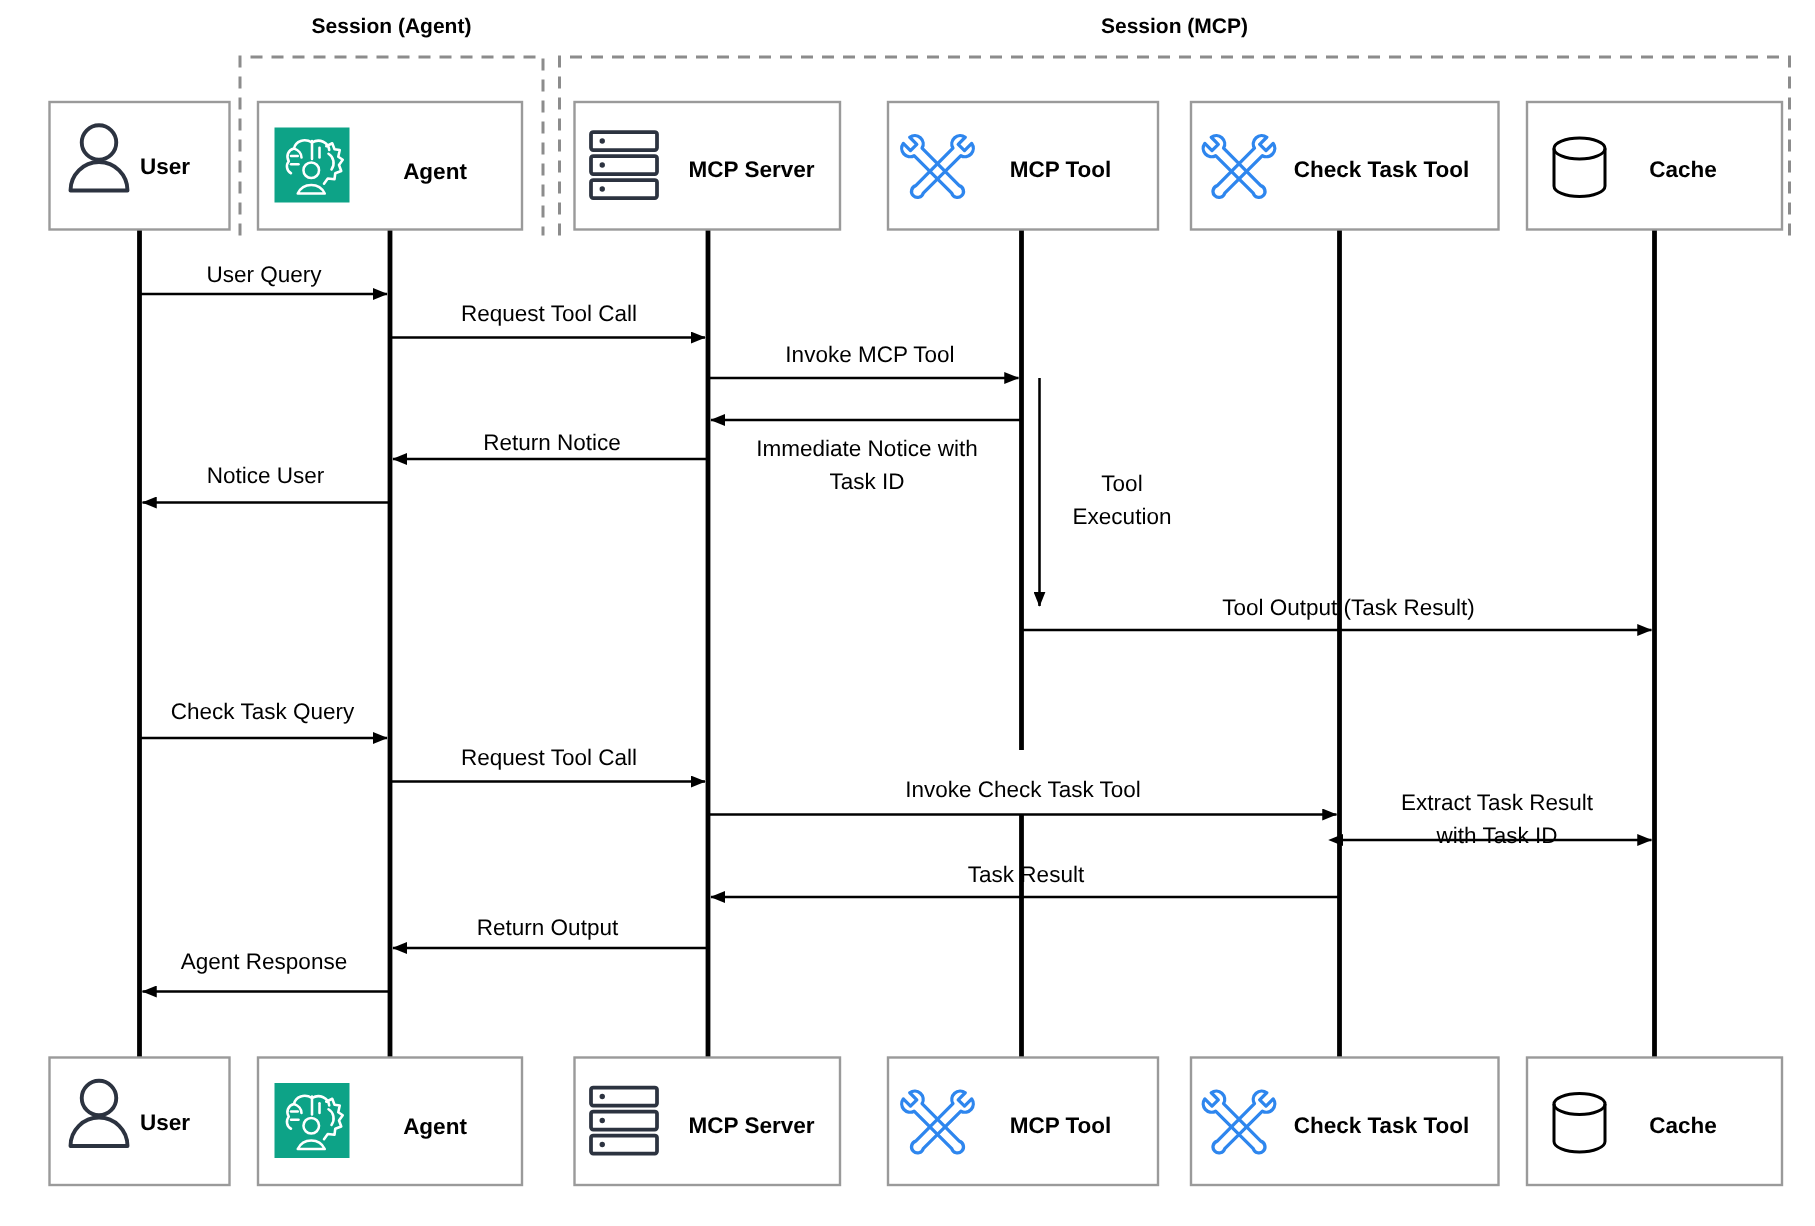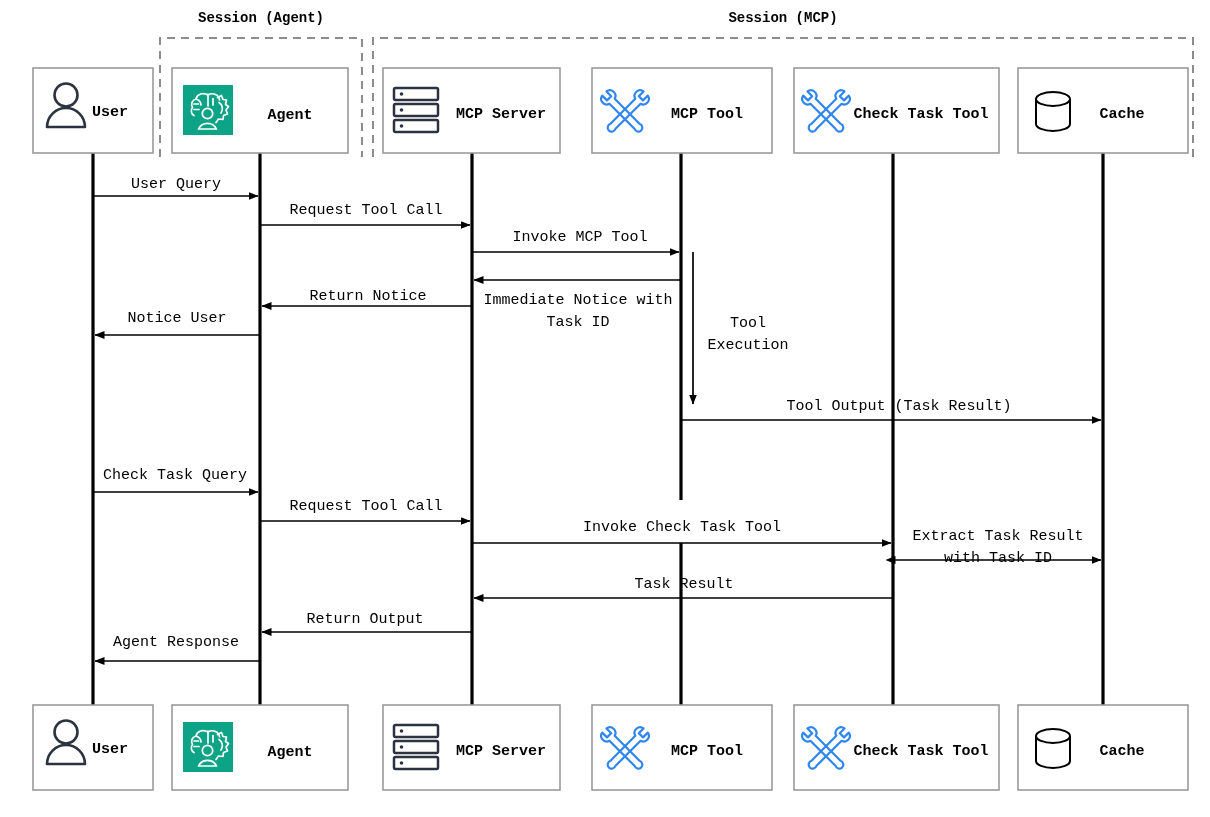--- a/index.html
+++ b/index.html
@@ -1,20 +1,20 @@
 <!DOCTYPE html>
 <html><head>
 <meta charset="utf-8">
 <title>MCP Sequence Diagram</title>
 <style>
   html,body{margin:0;padding:0;background:#ffffff;}
   body{width:1210px;height:817px;overflow:hidden;
        font-family:"Liberation Sans","DejaVu Sans",sans-serif;
        color:#000;}
-  #stage{position:relative;width:1210px;height:638px;font-family:Liberation Mono, monospace;}
+  #stage{position:relative;width:1210px;height:638px;}
   svg#diagram{position:absolute;left:0;top:0;width:1210px;height:817px;display:block;}
   .box-label{font-weight:bold;font-size:15px;fill:#000;}
   .session-title{font-weight:bold;font-size:14px;fill:#000;}
   .msg-label{font-size:15px;fill:#000;}
 </style>
 </head>
 <body>
 
 <div id="stage">
   <svg id="diagram" viewBox="0 0 1210 817" xmlns="http://www.w3.org/2000/svg">

